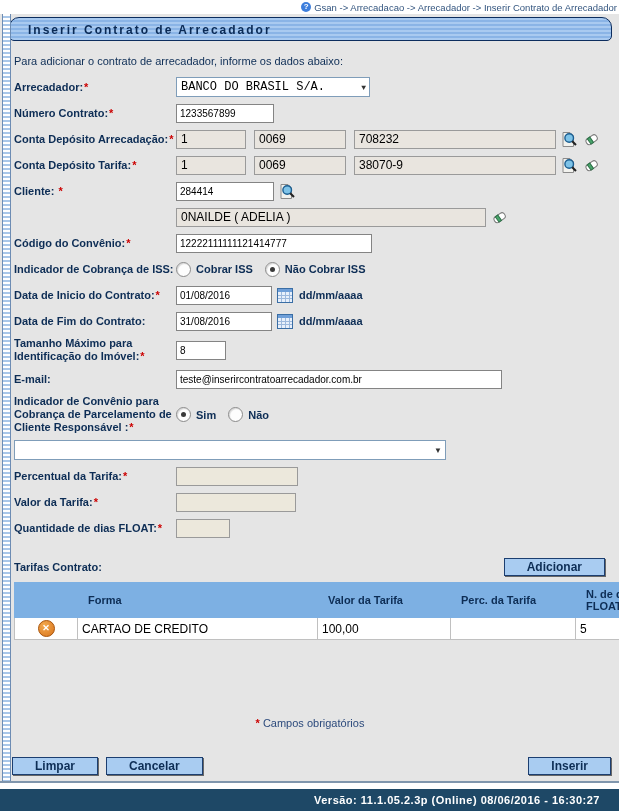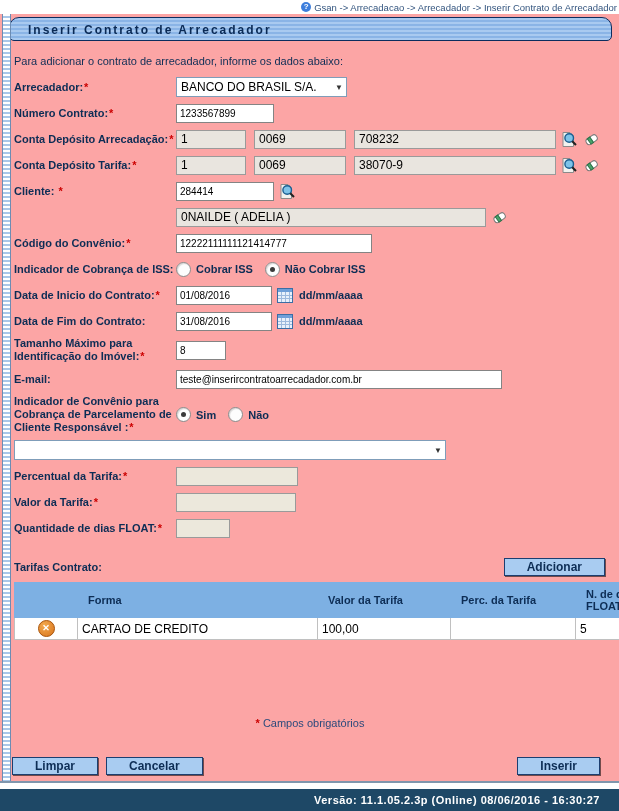--- a/index.html
+++ b/index.html
@@ -15,21 +15,21 @@
   .help-ico{
     width:10px;height:10px;border-radius:50%;background:#3d7edc;color:#fff;
     font-size:8px;font-weight:bold;display:inline-flex;align-items:center;
     justify-content:center;line-height:1;cursor:pointer;
   }
   .crumb{font-size:9.5px;color:#33557f;white-space:nowrap;}
 
   
   .window{
     position:absolute;top:14px;left:0;width:619px;height:769px;
-    background:#fca5a5;border-bottom:2px solid #8096ad;box-sizing:border-box;
+    background:#e5e5e5;border-bottom:2px solid #8096ad;box-sizing:border-box;
   }
   .edge{
     position:absolute;left:2px;top:0;bottom:0;width:7px;
     background:repeating-linear-gradient(to bottom,#ffffff 0 2px,#a9c7e9 2px 4px);
     border-left:1px solid #6d8cb3;border-right:1px solid #6d8cb3;
   }
   .titlebar{
     margin:3px 7px 0 9px;height:24px;line-height:24px;
     border:1px solid #0c2d5e;border-radius:10px 10px 5px 5px;
     background:repeating-linear-gradient(to bottom,#a9caf0 0 2px,#8ab4e6 2px 4px);
@@ -105,37 +105,37 @@
     border:1px solid #a9560e;color:#fff;font-size:9px;font-weight:bold;line-height:1;
     cursor:pointer;
   }
 
   .campos{
     position:absolute;bottom:52px;left:0;width:100%;text-align:center;
     font-size:11px;color:#2c4a7c;
   }
   .campos .req{font-weight:bold;margin-right:3px;}
   .actions{
-    position:absolute;bottom:6px;left:12px;right:19px;display:flex;
+    position:absolute;bottom:6px;left:12px;right:8px;display:flex;
     justify-content:space-between;align-items:center;
   }
   .actions .grp{display:flex;gap:8px;}
 
   .statusbar{
     position:absolute;bottom:0;left:0;width:619px;height:22px;background:#1e4866;
     display:flex;align-items:center;
   }
   .statusbar span{
     width:100%;text-align:center;padding-left:295px;box-sizing:border-box;
     color:#fff;font-size:11px;font-weight:bold;letter-spacing:0.5px;white-space:nowrap;
   }
 
   .w60{width:60px;} .w82{width:82px;} .w88{width:88px;} .w90{width:90px;}
   .w42{width:42px;} .w118{width:118px;} .w120{width:120px;} .w52{width:52px;}
-  .w170{width:171px;} .w188{width:188px;} .w192{width:192px;} .w300{width:300px;}
+  .w170{width:194px;font-family:Liberation Mono, monospace;} .w188{width:188px;} .w192{width:192px;} .w300{width:300px;}
   .w318{width:318px;} .w432{width:432px;}
   .gap8{margin-left:8px;}
 </style>
 </head>
 <body>
 
 <div class="topbar">
   <span class="help-ico">?</span>
   <span class="crumb">Gsan -&gt; Arrecadacao -&gt; Arrecadador -&gt; Inserir Contrato de Arrecadador</span>
 </div>

